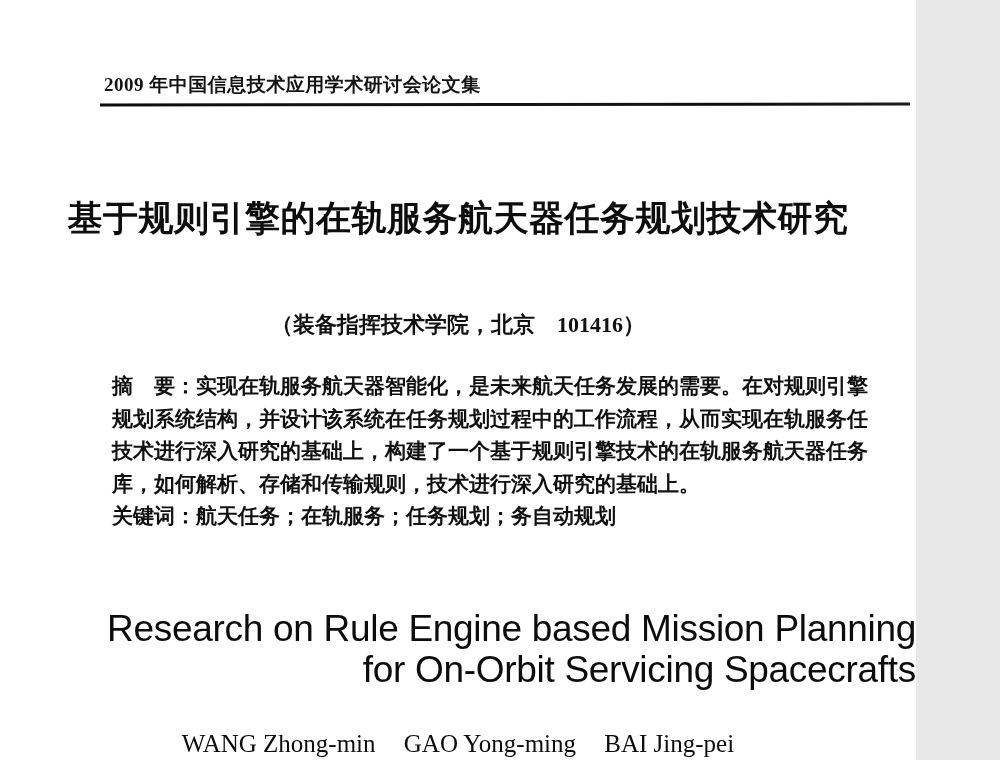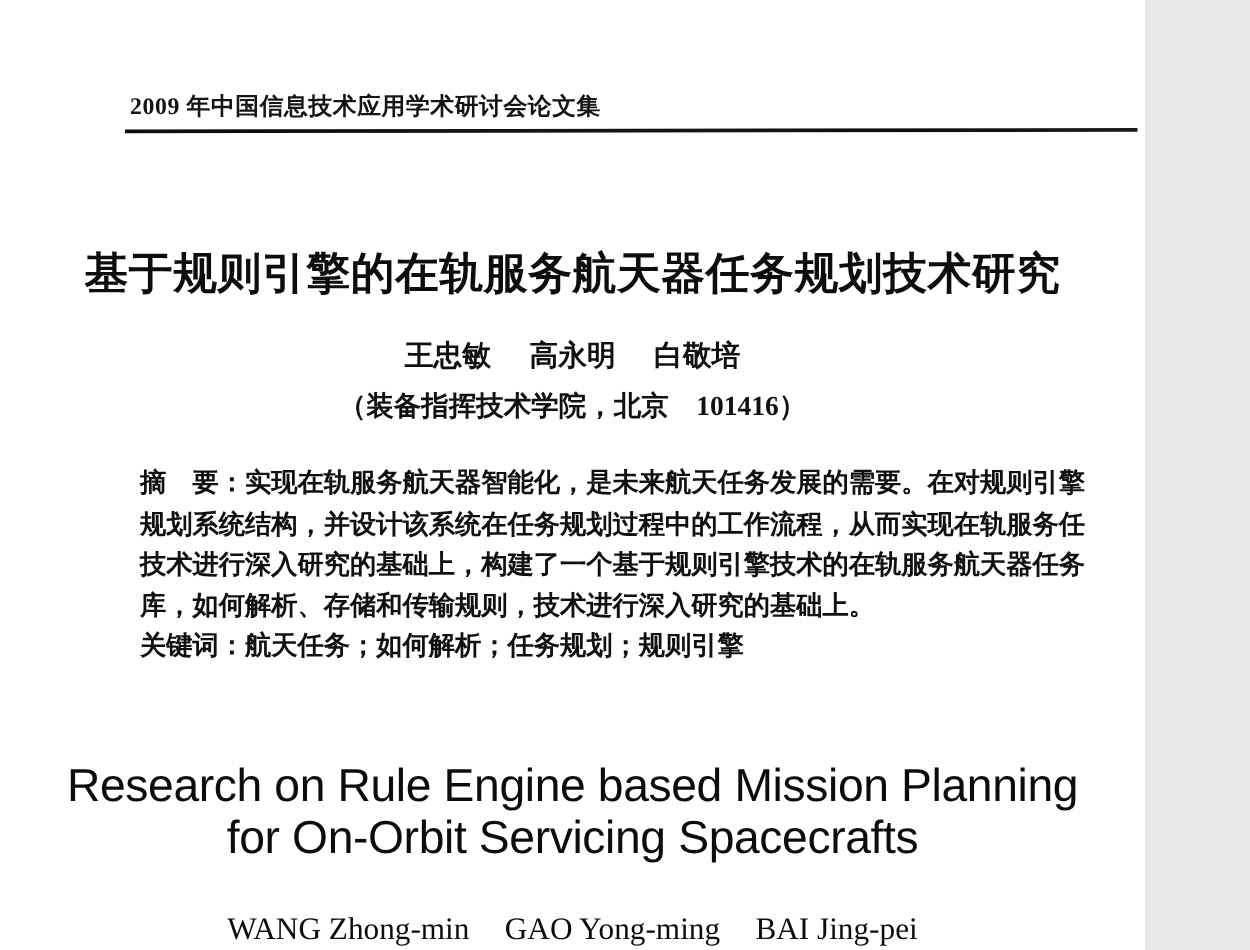--- a/index.html
+++ b/index.html
@@ -86,21 +86,21 @@
   }
   .abstract-line { white-space: nowrap; }
   .keywords-line { white-space: nowrap; }
   
   .title-en {
     position: absolute;
     left: 0;
     right: 0;
     top: 608px;
     margin: 0;
-    text-align: center;
+    text-align: right;
     font-family: "Liberation Sans", sans-serif;
     font-size: 37px;
     font-weight: 400;
     line-height: 41px;
     letter-spacing: -0.3px;
     color: #0c0c0c;
   }
   
   .authors-en {
     position: absolute;
@@ -130,34 +130,29 @@
 <body>
 
 <div class="page">
 
   <div class="proceedings-header">2009 年中国信息技术应用学术研讨会论文集</div>
 
   <div class="header-rule"></div>
 
   <h1 class="title-zh">基于规则引擎的在轨服务航天器任务规划技术研究</h1>
 
-  <div class="authors-zh">
-    <span class="author">王忠敏</span>
-    <span class="author">高永明</span>
-    <span class="author">白敬培</span>
-  </div>
 
   <div class="affiliation-zh">（装备指挥技术学院，北京　101416）</div>
 
   <div class="abstract-block">
     <div class="abstract-line">摘　要：实现在轨服务航天器智能化，是未来航天任务发展的需要。在对规则引擎</div>
     <div class="abstract-line">规划系统结构，并设计该系统在任务规划过程中的工作流程，从而实现在轨服务任</div>
     <div class="abstract-line">技术进行深入研究的基础上，构建了一个基于规则引擎技术的在轨服务航天器任务</div>
     <div class="abstract-line">库，如何解析、存储和传输规则，技术进行深入研究的基础上。</div>
-    <div class="keywords-line">关键词：航天任务；如何解析；任务规划；规则引擎</div>
+    <div class="keywords-line">关键词：航天任务；在轨服务；任务规划；务自动规划</div>
   </div>
 
   <h2 class="title-en">
     <span>Research on Rule Engine based Mission Planning</span><br>
     <span>for On-Orbit Servicing Spacecrafts</span>
   </h2>
 
   <div class="authors-en">
     <span class="author">WANG Zhong-min</span>
     <span class="author">GAO Yong-ming</span>

